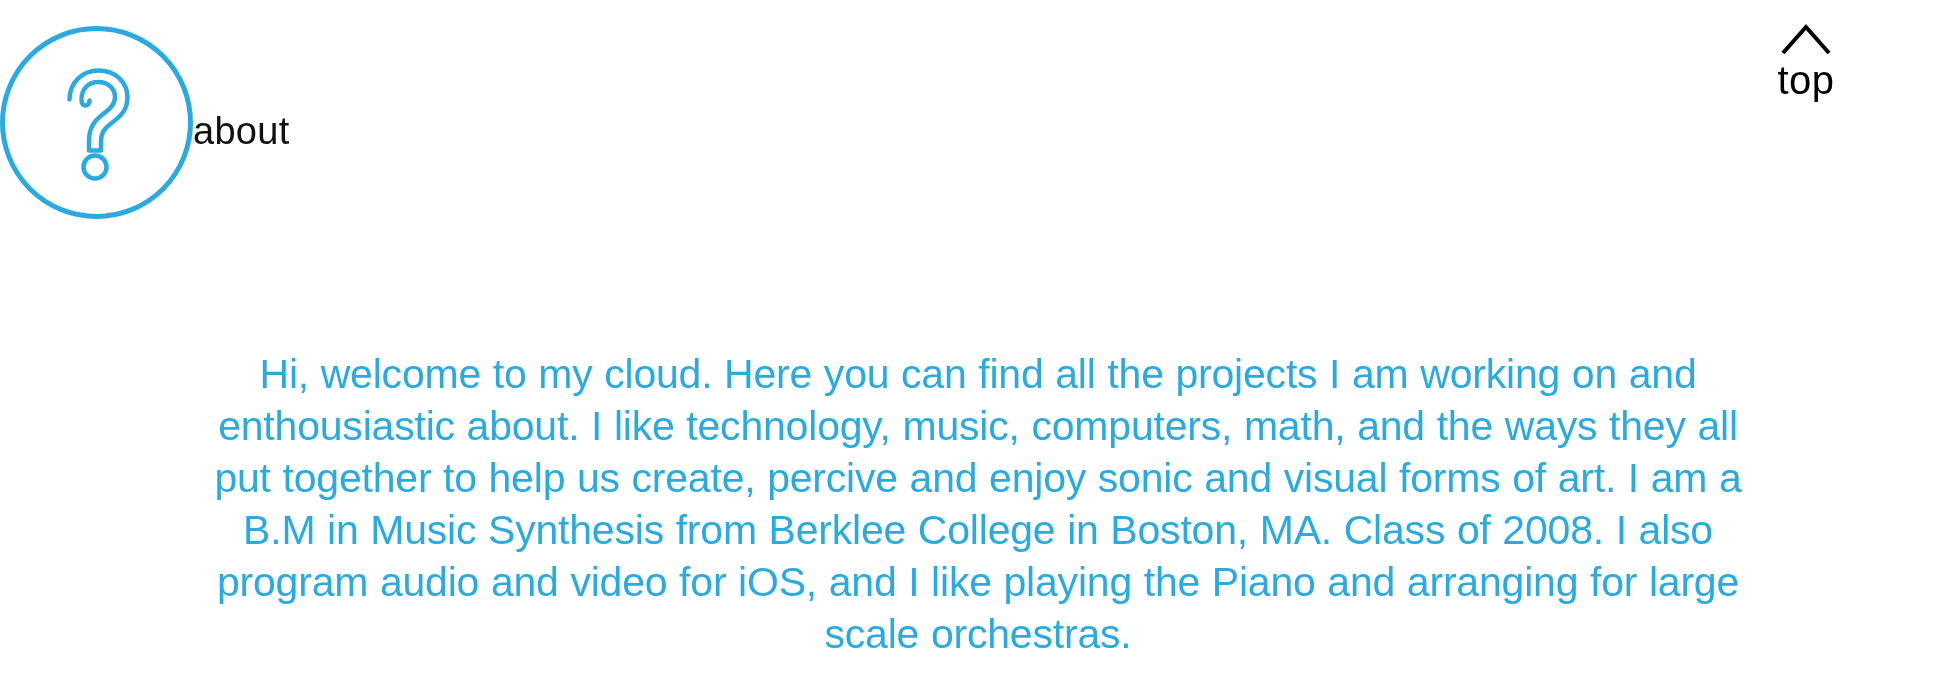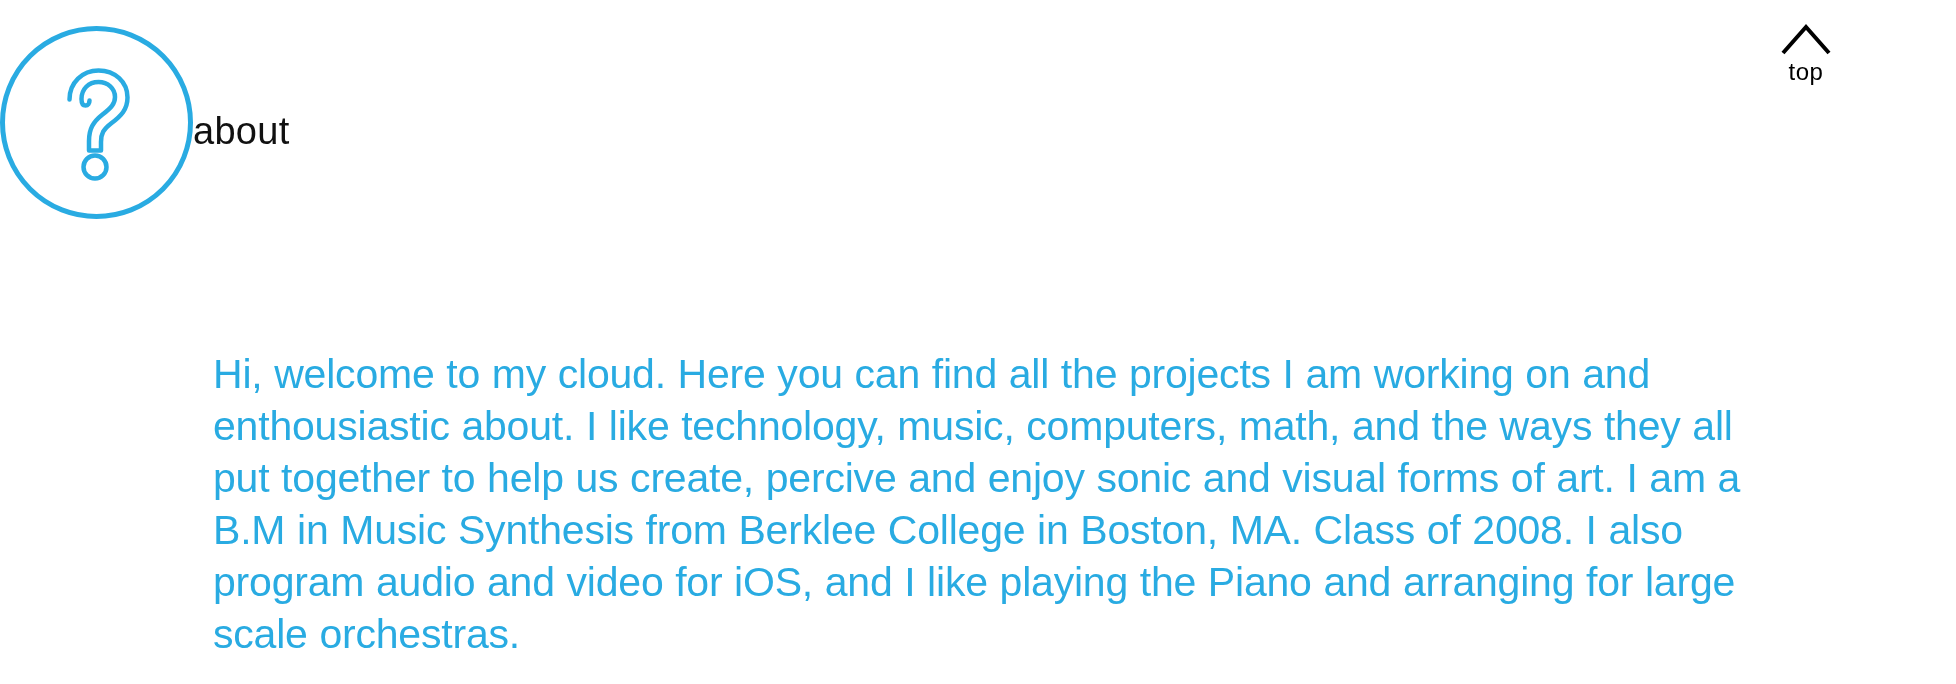--- a/index.html
+++ b/index.html
@@ -28,21 +28,21 @@
     cursor: pointer;
     user-select: none;
   }
   .top-control .caret {
     display: block;
     line-height: 1;
   }
   .top-control .caret svg { display: block; }
   .top-control .top-label {
     font-family: "Liberation Sans", sans-serif;
-    font-size: 24px;
+    font-size: 40px;
     font-weight: 300;
     color: #000000;
     line-height: 1;
     margin-top: 4px;
     letter-spacing: 0.5px;
   }
 
   
   .section-head {
     position: absolute;
@@ -76,21 +76,21 @@
     letter-spacing: 0.3px;
   }
 
   
   .about-body {
     position: absolute;
     top: 307px;
     left: 50%;
     transform: translateX(-50%);
     width: 1530px;
-    text-align: left;
+    text-align: center;
     font-family: "Liberation Sans", sans-serif;
     font-size: 41px;
     font-weight: 300;
     line-height: 52px;
     color: #29abe2;
     letter-spacing: -0.2px;
     word-spacing: 0.5px;
   }
 </style>
 </head>

